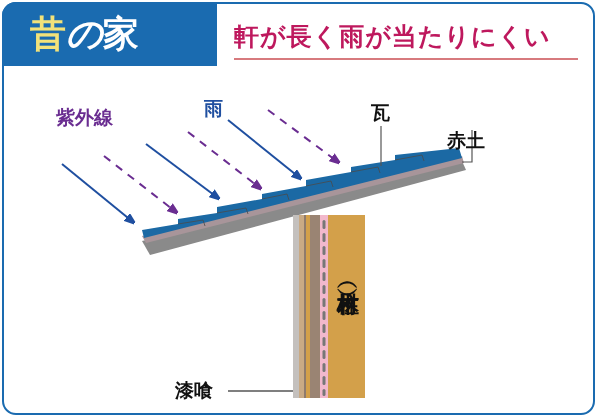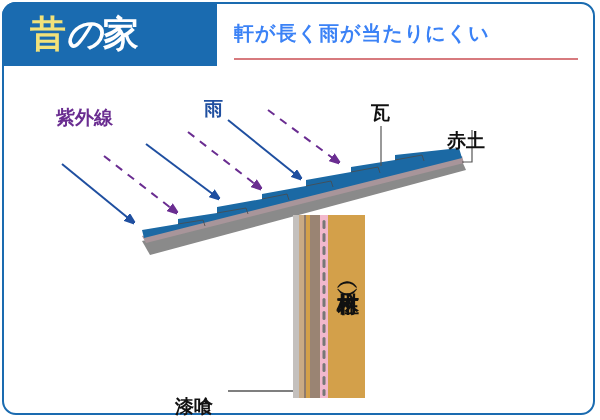--- a/index.html
+++ b/index.html
@@ -2,21 +2,21 @@
 <html><head>
 <meta charset="utf-8">
 <style>
   html,body{margin:0;padding:0;background:#fff;}
   body{width:600px;height:420px;position:relative;overflow:hidden;font-family:"DejaVu Serif","Liberation Serif",serif;}
   .frame{position:absolute;left:2px;top:2px;width:593px;height:413px;border:2px solid #1a6bb0;border-radius:14px;box-sizing:border-box;}
   .title-tab{position:absolute;left:2px;top:2px;width:215px;height:64px;background:#1a6bb0;border-top-left-radius:14px;display:flex;align-items:center;padding-left:28px;box-sizing:border-box;}
   .title-tab .t1{color:#f2e27a;font-size:36px;font-weight:bold;}
   .title-tab .t2{color:#fff;font-size:36px;font-weight:bold;font-style:italic;}
   .title-tab .t3{color:#fff;font-size:36px;font-weight:bold;}
-  .subtitle{position:absolute;left:234px;top:20px;font-size:20px;font-weight:bold;color:#3b82f6;letter-spacing:1px;}
+  .subtitle{position:absolute;left:234px;top:20px;font-size:25px;font-weight:bold;color:#be185d;letter-spacing:1px;}
   .subtitle-line{position:absolute;left:234px;top:58px;width:344px;height:2px;background:#d77a7e;}
   .label{position:absolute;font-weight:bold;font-size:19px;}
   svg{position:absolute;left:0;top:0;}
   .pillar-text{position:absolute;left:336px;top:255px;width:26px;font-size:22px;font-weight:bold;color:#111;line-height:24px;text-align:center;}
 </style>
 </head>
 <body>
 
 <div class="frame"></div>
 
@@ -96,13 +96,13 @@
   </g>
 </svg>
 
 <div class="label" style="left:56px;top:105px;color:#6a2d91;">紫外線</div>
 <div class="label" style="left:204px;top:96px;color:#1f4fa0;">雨</div>
 <div class="label" style="left:371px;top:100px;color:#111;">瓦</div>
 <div class="label" style="left:447px;top:100px;color:#111;margin-top:28px;">赤土</div>
 <div class="pillar-text">
   <span style="writing-mode:vertical-rl;">柱（木材）</span>
 </div>
-<div class="label" style="left:175px;top:378px;color:#111;margin-top:16px;">漆喰</div>
+<div class="label" style="left:175px;top:378px;color:#111;">漆喰</div>
 
 </body></html>

